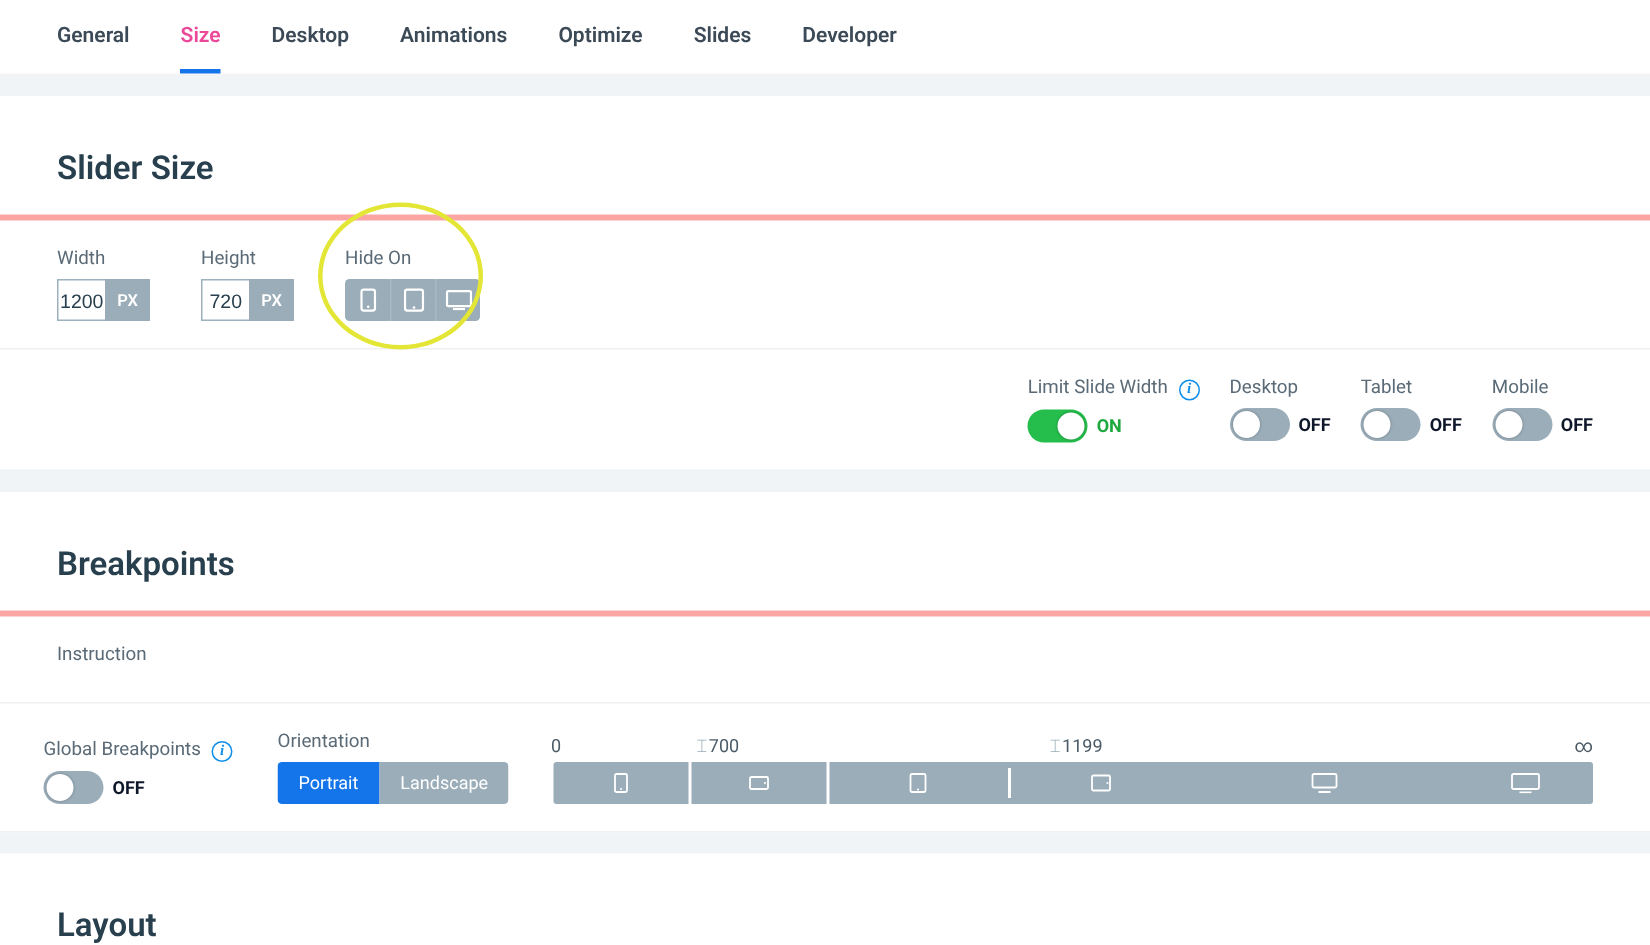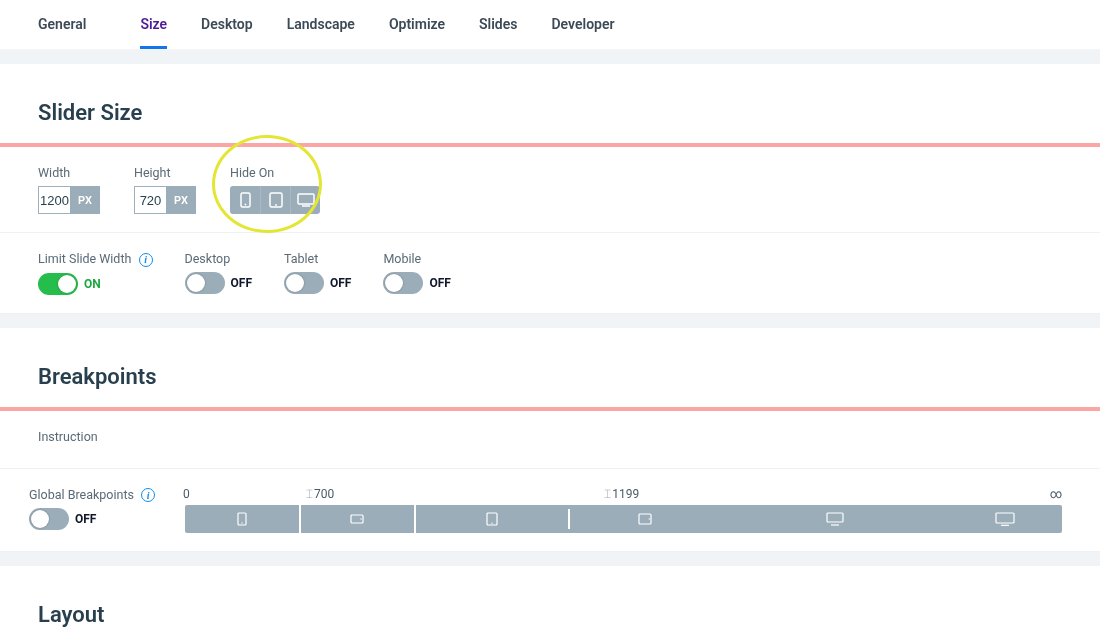--- a/index.html
+++ b/index.html
@@ -18,23 +18,22 @@
   }
   .tab {
     font-size: 14px;
     font-weight: 600;
     color: #3b4a56;
     padding-bottom: 14px;
     cursor: pointer;
     border-bottom: 3px solid transparent;
   }
   .tab.active {
-    color: #4c1d95;
+    color: #ec4899;
     border-bottom-color: #1375e9;
-    margin-left: 20px;
   }
   .section {
     background: #fff;
     margin: 14px 0 0 0;
     padding-bottom: 0;
   }
   .section-title {
     font-size: 22px;
     font-weight: 600;
     color: #283f4e;
@@ -156,21 +155,21 @@
   .spacer { height:14px; background:#f1f4f7;}
   svg { display:block;}
 </style>
 </head>
 <body>
 
 <div class="tabs">
   <div class="tab">General</div>
   <div class="tab active">Size</div>
   <div class="tab">Desktop</div>
-  <div class="tab">Landscape</div>
+  <div class="tab">Animations</div>
   <div class="tab">Optimize</div>
   <div class="tab">Slides</div>
   <div class="tab">Developer</div>
 </div>
 
 <div class="spacer"></div>
 
 <div class="section">
   <div class="section-title">Slider Size</div>
 
@@ -213,21 +212,21 @@
             <svg width="18" height="14" viewBox="0 0 18 14">
                 <rect x="1" y="1" width="16" height="10" rx="1" fill="none" stroke="#fff" stroke-width="1.5"></rect>
                 <line x1="5" y1="13" x2="13" y2="13" stroke="#fff" stroke-width="1.5"></line>
               </svg>
           </span>
         </div>
       </div>
     </div>
   </div>
 
-  <div class="row" style="gap:32px;">
+  <div class="row" style="gap:20px;justify-content:flex-end;">
     <div class="col">
       <div class="field-label">
         <span>Limit Slide Width</span>
         <span class="info-icon">i</span>
       </div>
       <div class="toggle-wrap">
         <div class="toggle on">
             <div class="knob"></div>
           </div>
         <span class="toggle-label on">ON</span>
@@ -265,31 +264,38 @@
 
 <div class="spacer"></div>
 
 <div class="section">
   <div class="section-title">Breakpoints</div>
 
   <div class="row" style="flex-direction:column; gap:6px;text-align:center;">
     <div class="field-label">Instruction</div>
   </div>
 
-  <div class="row" style="align-items:flex-start; gap:30px;padding-left:29px;">
+  <div class="row" style="align-items:flex-end; gap:30px;padding-left:29px;">
     <div class="col">
       <div class="field-label">
         <span>Global Breakpoints</span>
         <span class="info-icon">i</span>
       </div>
       <div class="toggle-wrap">
         <div class="toggle">
             <div class="knob"></div>
           </div>
         <span class="toggle-label">OFF</span>
+      </div>
+    </div>
+    <div class="col">
+      <div class="field-label">Orientation</div>
+      <div class="seg-group">
+        <div class="seg-btn active">Portrait</div>
+        <div class="seg-btn">Landscape</div>
       </div>
     </div>
     <div class="col bp-bar-wrap">
       <div class="bp-labels">
         <span class="bp-lbl" style="left:0">0</span>
         <span class="bp-lbl" style="left:14%"><span class="cursor">⌶</span><span>700</span></span>
         <span class="bp-lbl" style="left:48%"><span class="cursor">⌶</span><span>1199</span></span>
         <span class="bp-lbl-inf">∞</span>
       </div>
       <div class="bp-bar">

